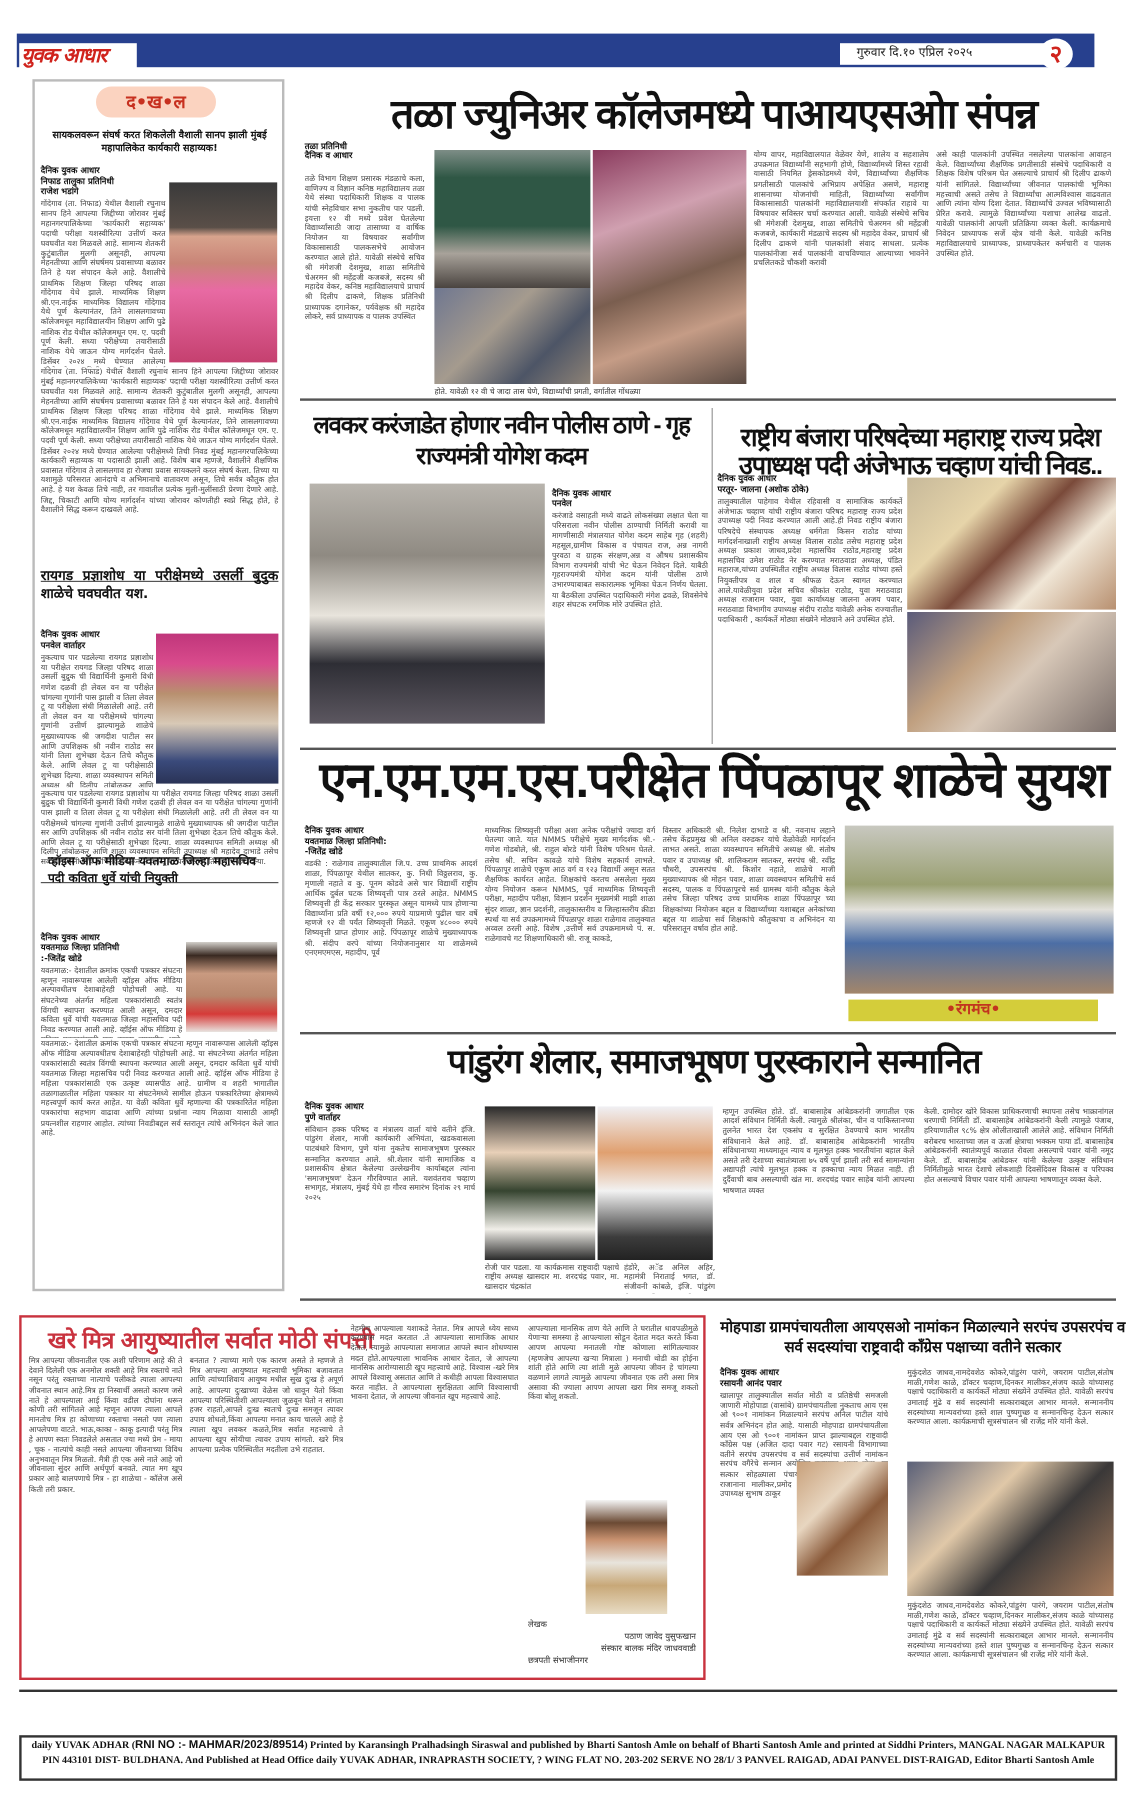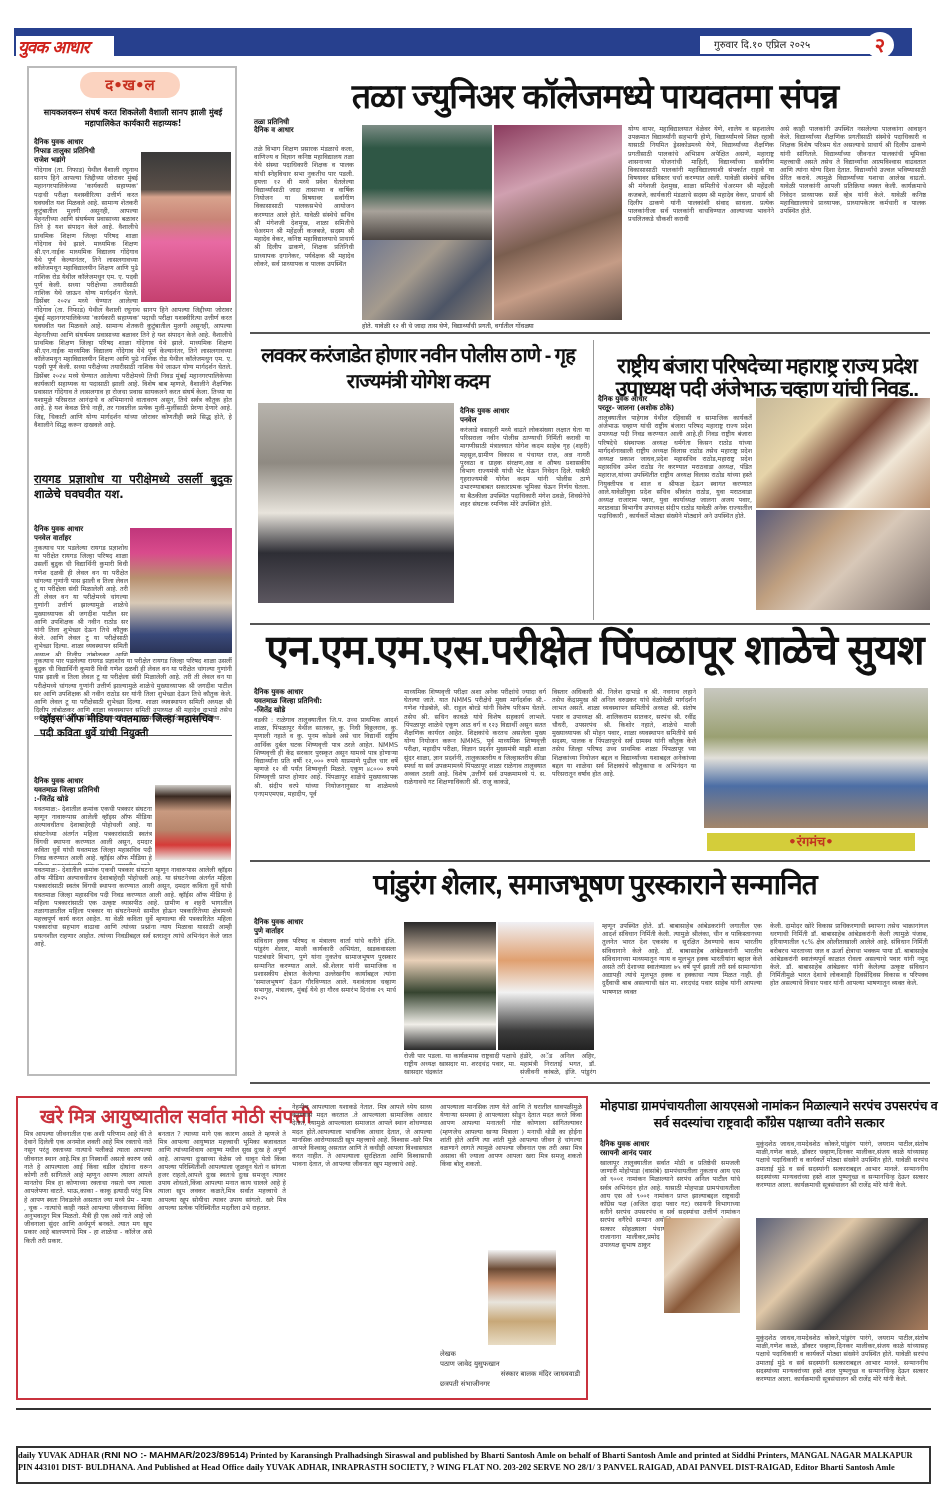--- a/index.html
+++ b/index.html
@@ -11,21 +11,21 @@
 .pageno{left:866px;top:32px;width:28px;height:26px;background:#fff;border-radius:50%;color:#d0241d;font-weight:bold;font-size:20px;text-align:center;line-height:26px}
 .box{border:2px solid #bbb}
 .txt{font-size:6.4px;line-height:8.2px;color:#444;text-align:justify;overflow:hidden;word-break:break-word}
 .byline{font-size:7px;line-height:9px;color:#111;font-weight:bold}
 .head-xl{font-weight:bold;color:#111;text-align:center;letter-spacing:-1px;font-family:"Liberation Sans",sans-serif}
 .photo{background:linear-gradient(135deg,#8b6b5a,#c9a891 40%,#6e5a4b 70%,#a58b76);}
 .rule{background:#555;height:2px}
 .dakhal{left:80px;top:72px;width:100px;height:26px;background:#fbd3c0;border-radius:13px;color:#c7301f;font-size:15px;font-weight:bold;text-align:center;line-height:26px;font-family:"DejaVu Serif",serif}
 .rangmanch{left:707px;top:833px;width:208px;height:18px;background:#d4cd3a;color:#c2351f;font-weight:bold;font-size:13px;text-align:center;line-height:18px}
 .footer1{left:16px;top:1408px;width:915px;height:34px;border-top:2px solid #333;font-size:9px;line-height:13px;text-align:center;color:#222;padding-top:2px}
-.footer2{left:16px;top:1446px;width:915px;height:38px;border-top:2px solid #333;border-bottom:2px solid #333;border-right:2px solid #333;border-left:2px solid #333;font-size:8.4px;line-height:12px;color:#111;font-family:"Liberation Serif",serif;font-weight:bold;padding-top:1px}
+.footer2{left:16px;top:1446px;width:915px;height:38px;border-top:2px solid #333;border-bottom:2px solid #333;border-right:2px solid #333;border-left:2px solid #333;font-size:8.4px;line-height:12px;text-align:center;color:#111;font-family:"Liberation Serif",serif;font-weight:bold;padding-top:1px}
 .redbox{left:16px;top:1096px;width:572px;height:304px;border:2px solid #c9323e}
 .redhead{color:#c9323e;font-weight:bold;font-size:19px;font-family:"Liberation Sans",sans-serif}
 </style>
 </head>
 <body>
 
 <div class="abs masthead"></div>
 <div class="abs logo">युवक आधार</div>
 <div class="abs datebox">गुरुवार दि.१० एप्रिल २०२५</div>
 <div class="abs pageno">२</div>
@@ -51,21 +51,21 @@
 
 <div class="abs rule" style="left:34px;top:735px;width:198px;height:1px"></div>
 <div class="abs" style="left:40px;top:712px;width:186px;font-size:10px;line-height:14px;font-weight:bold;color:#111;text-align:left">व्हॉइस ऑफ मीडिया यवतमाळ जिल्हा महासचिव पदी कविता धुर्वे यांची नियुक्ती</div>
 <div class="abs byline" style="left:34px;top:777px">दैनिक युवक आधार</div>
 <div class="abs byline" style="left:34px;top:786px">यवतमाळ जिल्हा प्रतिनिधी</div>
 <div class="abs byline" style="left:34px;top:795px">:-जितेंद्र खोडे</div>
 <div class="abs photo" style="left:155px;top:785px;width:76px;height:75px;background:linear-gradient(180deg,#d2cfca 0,#3a2a22 15%,#c99a80 35%,#b8866c 60%,#d63a38 80%,#e8e4e0 100%)"></div>
 <div class="abs txt" style="left:34px;top:805px;width:118px;height:60px">यवतमाळ:- देशातील क्रमांक एकची पत्रकार संघटना म्हणून नावारूपास आलेली व्हॉइस ऑफ मीडिया अल्पावधीतच देशाबाहेरही पोहोचली आहे. या संघटनेच्या अंतर्गत महिला पत्रकारांसाठी स्वतंत्र विंगची स्थापना करण्यात आली असून, दमदार कविता धुर्वे यांची यवतमाळ जिल्हा महासचिव पदी निवड करण्यात आली आहे. व्हॉईस ऑफ मीडिया हे महिला पत्रकारांसाठी एक उत्कृष्ट व्यासपीठ आहे. ग्रामीण व शहरी भागातील तळागाळातील महिला पत्रकार या संघटनेमध्ये सामील होऊन पत्रकारितेच्या क्षेत्रामध्ये महत्त्वपूर्ण कार्य करत आहेत. या वेळी कविता धुर्वे म्हणाल्या की पत्रकारितेत महिला पत्रकारांचा सहभाग वाढावा आणि त्यांच्या प्रश्नांना न्याय मिळावा यासाठी आम्ही प्रयत्नशील राहणार आहोत. त्यांच्या निवडीबद्दल सर्व स्तरातून त्यांचे अभिनंदन केले जात आहे.</div>
 <div class="abs txt" style="left:34px;top:866px;width:198px;height:205px">यवतमाळ:- देशातील क्रमांक एकची पत्रकार संघटना म्हणून नावारूपास आलेली व्हॉइस ऑफ मीडिया अल्पावधीतच देशाबाहेरही पोहोचली आहे. या संघटनेच्या अंतर्गत महिला पत्रकारांसाठी स्वतंत्र विंगची स्थापना करण्यात आली असून, दमदार कविता धुर्वे यांची यवतमाळ जिल्हा महासचिव पदी निवड करण्यात आली आहे. व्हॉईस ऑफ मीडिया हे महिला पत्रकारांसाठी एक उत्कृष्ट व्यासपीठ आहे. ग्रामीण व शहरी भागातील तळागाळातील महिला पत्रकार या संघटनेमध्ये सामील होऊन पत्रकारितेच्या क्षेत्रामध्ये महत्त्वपूर्ण कार्य करत आहेत. या वेळी कविता धुर्वे म्हणाल्या की पत्रकारितेत महिला पत्रकारांचा सहभाग वाढावा आणि त्यांच्या प्रश्नांना न्याय मिळावा यासाठी आम्ही प्रयत्नशील राहणार आहोत. त्यांच्या निवडीबद्दल सर्व स्तरातून त्यांचे अभिनंदन केले जात आहे.</div>
 
-<div class="abs head-xl" style="left:250px;top:76px;width:690px;font-size:34px;line-height:40px">तळा ज्युनिअर कॉलेजमध्ये पायवतमा संपन्न</div>
+<div class="abs head-xl" style="left:250px;top:76px;width:690px;font-size:34px;line-height:40px">तळा ज्युनिअर कॉलेजमध्ये पाआयएसओा संपन्न</div>
 <div class="abs byline" style="left:254px;top:126px">दैनिक व आधार</div>
 <div class="abs byline" style="left:254px;top:118px">तळा प्रतिनिधी</div>
 <div class="abs txt" style="left:254px;top:145px;width:100px;height:176px">तळे विभाग शिक्षण प्रसारक मंडळाचे कला, वाणिज्य व विज्ञान कनिष्ठ महाविद्यालय तळा येथे संस्था पदाधिकारी शिक्षक व पालक यांची स्नेहविचार सभा नुकतीच पार पडली. इयत्ता १२ वी मध्ये प्रवेश घेतलेल्या विद्यार्थ्यांसाठी जादा तासाच्या व वार्षिक नियोजन या विषयावर सर्वांगीण विकासासाठी पालकसभेचे आयोजन करण्यात आले होते. यावेळी संस्थेचे सचिव श्री मंगेशजी देशमुख, शाळा समितीचे चेअरमन श्री महेंद्रजी कजबजे, सदस्य श्री महादेव वेकर, कनिष्ठ महाविद्यालयाचे प्राचार्य श्री दिलीप ढाकणे, शिक्षक प्रतिनिधी प्राध्यापक दगानेकर, पर्यवेक्षक श्री महादेव लोकरे, सर्व प्राध्यापक व पालक उपस्थित</div>
 <div class="abs photo" style="left:362px;top:125px;width:130px;height:115px;background:linear-gradient(180deg,#7d8d86 0,#2f5745 20%,#2f5745 55%,#a8a29a 75%,#4a4440 100%)"></div>
 <div class="abs photo" style="left:362px;top:240px;width:130px;height:80px;background:linear-gradient(135deg,#6f7790,#a59b8e 40%,#4d5566 70%,#8d8276)"></div>
 <div class="abs photo" style="left:494px;top:125px;width:128px;height:195px;background:linear-gradient(160deg,#8b3b5e,#d0a0b0 30%,#7a5e4f 55%,#c59c86 75%,#5a4a42)"></div>
 <div class="abs txt" style="left:362px;top:322px;width:262px;height:9px;color:#333">होते. यावेळी १२ वी चे जादा तास घेणे, विद्यार्थ्यांची प्रगती, वर्गातील गोंधळ्या</div>
 <div class="abs txt" style="left:628px;top:125px;width:146px;height:206px">योग्य वापर, महाविद्यालयात वेळेवर येणे, शालेय व सहशालेय उपक्रमात विद्यार्थ्यांनी सहभागी होणे, विद्यार्थ्यांमध्ये शिस्त रहावी यासाठी नियमित ड्रेसकोडमध्ये येणे, विद्यार्थ्यांच्या शैक्षणिक प्रगतीसाठी पालकांचे अभिप्राय अपेक्षित असणे, महाराष्ट्र शासनाच्या योजनांची माहिती, विद्यार्थ्यांच्या सर्वांगीण विकासासाठी पालकांनी महाविद्यालयाशी संपर्कात राहावे या विषयावर सविस्तर चर्चा करण्यात आली. यावेळी संस्थेचे सचिव श्री मंगेशजी देशमुख, शाळा समितीचे चेअरमन श्री महेंद्रजी कजबजे, कार्यकारी मंडळाचे सदस्य श्री महादेव वेकर, प्राचार्य श्री दिलीप ढाकणे यांनी पालकांशी संवाद साधला. प्रत्येक पालकांनीजा सर्व पालकांनी वाचविण्यात आल्याच्या भावनेने प्रचलितकडे चौकशी करावी</div>
 <div class="abs txt" style="left:780px;top:125px;width:146px;height:206px">असे काही पालकांनी उपस्थित नसलेल्या पालकांना आवाहन केले. विद्यार्थ्यांच्या शैक्षणिक प्रगतीसाठी संस्थेचे पदाधिकारी व शिक्षक विशेष परिश्रम घेत असल्याचे प्राचार्य श्री दिलीप ढाकणे यांनी सांगितले. विद्यार्थ्यांच्या जीवनात पालकांची भूमिका महत्त्वाची असते तसेच ते विद्यार्थ्यांचा आत्मविश्वास वाढवतात आणि त्यांना योग्य दिशा देतात. विद्यार्थ्यांचे उज्वल भविष्यासाठी प्रेरित करावे. त्यामुळे विद्यार्थ्यांच्या यशाचा आलेख वाढतो. यावेळी पालकांनी आपली प्रतिक्रिया व्यक्त केली. कार्यक्रमाचे निवेदन प्राध्यापक सर्जे व्हेत्र यांनी केले. यावेळी कनिष्ठ महाविद्यालयाचे प्राध्यापक, प्राध्यापकेतर कर्मचारी व पालक उपस्थित होते.</div>
 <div class="abs rule" style="left:250px;top:332px;width:680px"></div>
@@ -109,21 +109,21 @@
 <div class="abs rule" style="left:250px;top:1082px;width:680px"></div>
 
 <div class="abs redbox"></div>
 <div class="abs redhead" style="left:40px;top:1103px;width:380px">खरे मित्र आयुष्यातील सर्वात मोठी संपत्ती</div>
 <div class="abs txt" style="left:24px;top:1130px;width:128px;height:264px">मित्र आपल्या जीवनातील एक अशी परिणाम आहे की ते देवाने दिलेली एक अनमोल शक्ती आहे मित्र रक्ताचे नाते नसून परंतु रक्ताच्या नात्याचे पलीकडे त्याला आपल्या जीवनात स्थान आहे.मित्र हा निस्वार्थी असतो कारण जसे नाते हे आपल्याला आई किंवा वडील दोघांना धरून कोणी तरी सांगितले आहे म्हणून आपण त्याला आपले मानतोच मित्र हा कोणाच्या रक्ताचा नसतो पण त्याला आपलेपणा वाटते. भाऊ,काका - काकू इत्यादी परंतु मित्र हे आपण स्वतः निवडलेले असतात ज्या मध्ये प्रेम - माया , चूक - नात्यांचे काही नसते आपल्या जीवनाच्या विविध अनुभवातून मित्र मिळतो. मैत्री ही एक असे नाते आहे जो जीवनाला सुंदर आणि अर्थपूर्ण बनवते. त्यात मग खूप प्रकार आहे बालपणाचे मित्र - हा शाळेचा - कॉलेज असे किती तरी प्रकार.</div>
 <div class="abs txt" style="left:158px;top:1130px;width:128px;height:264px">बनतात ? त्याच्या मागे एक कारण असते ते म्हणजे ते मित्र आपल्या आयुष्यात महत्त्वाची भूमिका बजावतात आणि त्यांच्याशिवाय आयुष्य मधील सुख दुःख हे अपूर्ण आहे. आपल्या दुःखाच्या वेळेस जो धावून येतो किंवा आपल्या परिस्थितीशी आपल्याला जुळवून घेतो न सांगता हजर राहतो,आपले दुःख स्वतःचे दुःख समजून त्यावर उपाय शोधतो,किंवा आपल्या मनात काय चालले आहे हे त्याला खूप लवकर कळते,मित्र सर्वात महत्त्वाचे ते आपल्या खूप सोयीचा त्यावर उपाय सांगतो. खरे मित्र आपल्या प्रत्येक परिस्थितीत मदतीला उभे राहतात.</div>
 <div class="abs txt" style="left:292px;top:1103px;width:140px;height:292px">नेहमीच आपल्याला यशाकडे नेतात. मित्र आपले ध्येय साध्य करण्यास मदत करतात .ते आपल्याला सामाजिक आधार देतात, त्यामुळे आपल्याला समाजात आपले स्थान शोधण्यास मदत होते.आपल्याला भावनिक आधार देतात, जे आपल्या मानसिक आरोग्यासाठी खूप महत्त्वाचे आहे. विश्वास -खरे मित्र आपले विश्वासू असतात आणि ते कधीही आपला विश्वासघात करत नाहीत. ते आपल्याला सुरक्षितता आणि विश्वासाची भावना देतात, जे आपल्या जीवनात खूप महत्त्वाचे आहे.</div>
 <div class="abs txt" style="left:440px;top:1103px;width:142px;height:195px">आपल्याला मानसिक ताण येते आणि ते घरातील धावपळीमुळे येणाऱ्या समस्या हे आपल्याला सोडून देतात मदत करते किंवा आपण आपल्या मनातली गोष्ट कोणाला सांगितल्यावर (म्हणजेच आपल्या खऱ्या मित्राला ) मनाची थोडी का होईना शांती होते आणि त्या शांती मुळे आपल्या जीवन हे चांगल्या वळणाने लागते त्यामुळे आपल्या जीवनात एक तरी असा मित्र असावा की ज्याला आपण आपला खरा मित्र समजू शकतो किंवा बोलू शकतो.</div>
 <div class="abs photo" style="left:488px;top:1250px;width:68px;height:95px;background:linear-gradient(180deg,#f4f4f4 0,#6b4a34 20%,#c99270 35%,#e8e4dc 55%,#c8a878 75%,#e8dcc4 100%)"></div>
 <div class="abs" style="left:440px;top:1349px;width:140px;font-size:7px;line-height:10px;text-align:left;color:#333">लेखक</div>
-<div class="abs" style="left:440px;top:1359px;width:140px;font-size:7px;line-height:10px;text-align:left;color:#333">पठाण जावेद युसुफखान</div>
+<div class="abs" style="left:440px;top:1359px;width:140px;font-size:7px;line-height:10px;text-align:right;color:#333">पठाण जावेद युसुफखान</div>
 <div class="abs" style="left:440px;top:1369px;width:140px;font-size:7px;line-height:10px;text-align:right;color:#333">संस्कार बालक मंदिर जाधववाडी</div>
 <div class="abs" style="left:440px;top:1379px;width:140px;font-size:7px;line-height:10px;text-align:left;color:#333">छत्रपती संभाजीनगर</div>
 
 <div class="abs head-xl" style="left:600px;top:1098px;width:338px;font-size:12.5px;line-height:17px;letter-spacing:0">मोहपाडा ग्रामपंचायतीला आयएसओ नामांकन मिळाल्याने सरपंच उपसरपंच व सर्व सदस्यांचा राष्ट्रवादी कॉंग्रेस पक्षाच्या वतीने सत्कार</div>
 <div class="abs byline" style="left:600px;top:1140px">दैनिक युवक आधार</div>
 <div class="abs byline" style="left:600px;top:1149px">रसायनी आनंद पवार</div>
 <div class="abs txt" style="left:600px;top:1159px;width:140px;height:238px">खालापूर तालुक्यातील सर्वात मोठी व प्रतिष्ठेची समजली जाणारी मोहोपाडा (वासांबे) ग्रामपंचायतीला नुकताच आय एस ओ ९००१ नामांकन मिळाल्याने सरपंच अनिल पाटील यांचे सर्वत्र अभिनंदन होत आहे. यासाठी मोहपाडा ग्रामपंचायतीला आय एस ओ ९००१ नामांकन प्राप्त झाल्याबद्दल राष्ट्रवादी कॉंग्रेस पक्ष (अजित दादा पवार गट) रसायनी विभागाच्या वतीने सरपंच उपसरपंच व सर्व सदस्यांचा उत्तीर्ण नामांकन सरपंच वगैरेचे सन्मान अयोजित करण्यात आला होता. या सत्कार सोहळ्याला पंचायत समितीचे माजी सभापती राजानाना मालीकर,प्रमोद पाटील,संदीप मुंढे,मनसे जिल्हा उपाध्यक्ष सुभाष ठाकूर</div>
 <div class="abs photo" style="left:664px;top:1218px;width:76px;height:95px;background:linear-gradient(135deg,#c8a07a,#e8d6c0 35%,#8a5a3a 60%,#d0b898)"></div>
 <div class="abs photo" style="left:756px;top:1218px;width:172px;height:112px;background:linear-gradient(135deg,#5a6078,#e0c8a8 35%,#3a3838 60%,#a87c5c)"></div>
 <div class="abs txt" style="left:756px;top:1140px;width:172px;height:76px">मुकुंदशेठ जाधव,नामदेवशेठ कोकरे,पांडुरंग पारंगे, जयराम पाटील,संतोष माळी,गणेश काळे, डॉक्टर चव्हाण,दिनकर मालीकर,संजय काळे यांच्यासह पक्षाचे पदाधिकारी व कार्यकर्ते मोठ्या संख्येने उपस्थित होते. यावेळी सरपंच उमाताई मुंढे व सर्व सदस्यांनी सत्काराबद्दल आभार मानले. सन्माननीय सदस्यांच्या मान्यवरांच्या हस्ते शाल पुष्पगुच्छ व सन्मानचिन्ह देऊन सत्कार करण्यात आला. कार्यक्रमाची सूत्रसंचालन श्री राजेंद्र मोरे यांनी केले.</div>

